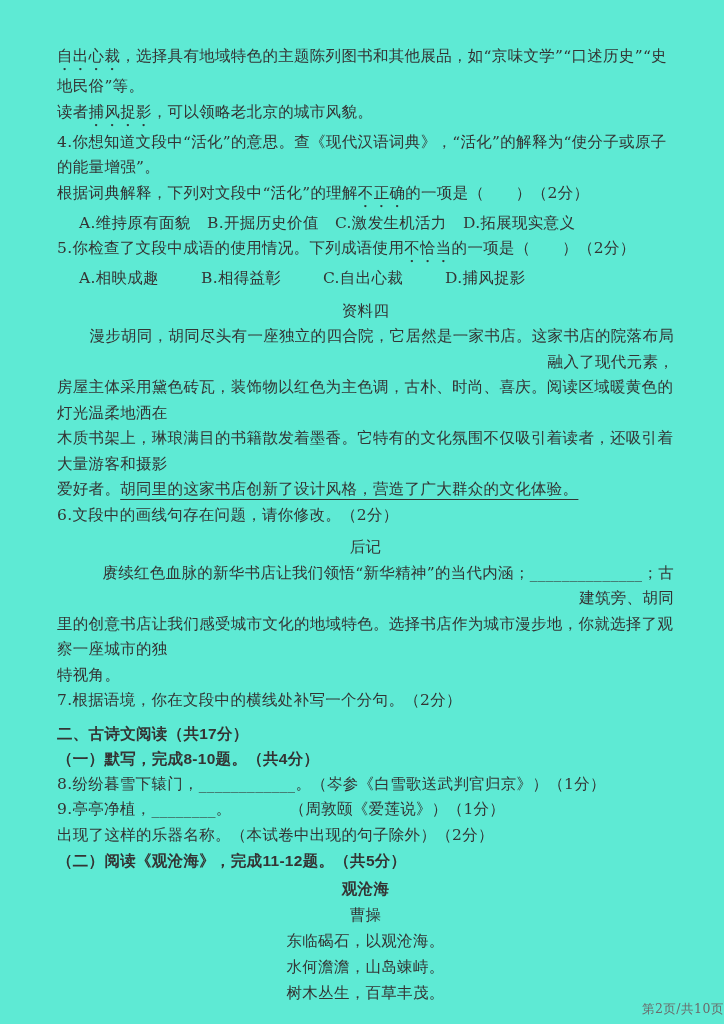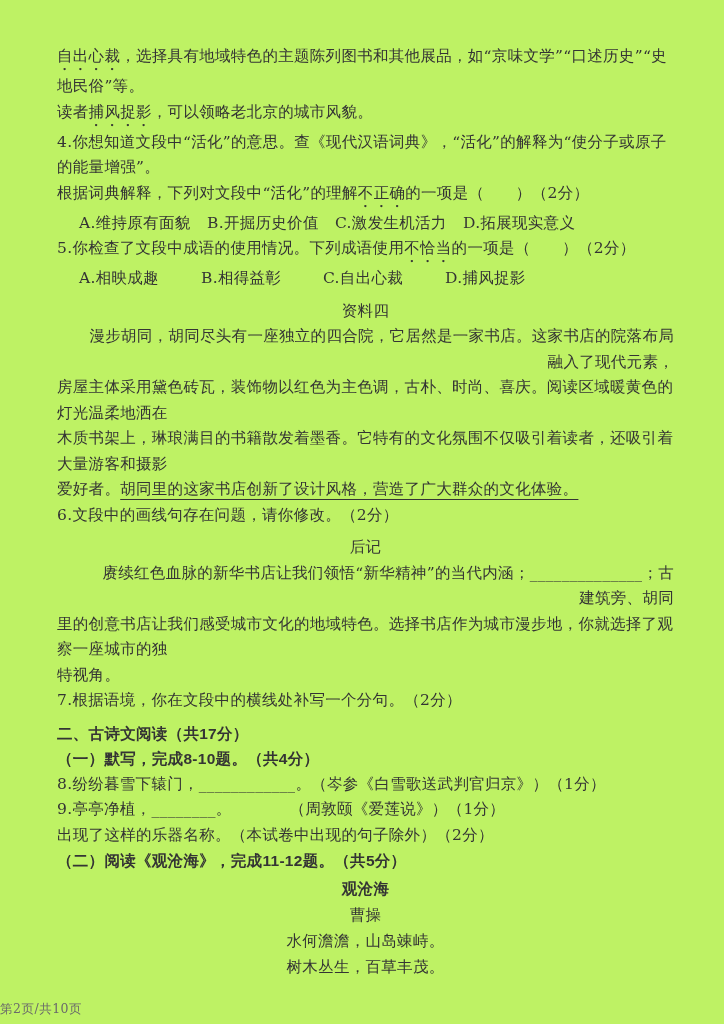--- a/index.html
+++ b/index.html
@@ -1,18 +1,18 @@
 <!DOCTYPE html>
 <html><head>
 <meta charset="utf-8">
 <style>
   html,body { margin:0; padding:0; background:#e8e8e8; }
   .page {
     position:relative; width:724px; height:1024px; margin:0 auto;
-    background:#bef264; overflow:hidden;
+    background:#5eead4; overflow:hidden;
     font-family:"DejaVu Serif","Liberation Serif",serif;
     color:#343434;
   }
   .content { position:absolute; top:44px; left:57px; right:50px; }
   .line { font-size:15.5px; line-height:25.5px; letter-spacing:0.3px; margin:0; }
   .indent2 { padding-left:32px;text-align:right; }
   .centered { text-align:center; }
   .bold-sans { font-family:"Liberation Sans","DejaVu Sans",sans-serif; font-weight:bold; font-size:15.5px; }
   .emph {
     -webkit-text-emphasis:filled dot #343434;
@@ -24,21 +24,21 @@
   .options { padding-left:22px; }
   .options span { display:inline-block; }
   .opt-q4 span { width:128px; }
   .opt-q5 span { width:122px; }
   .options span:last-child { width:auto; }
   .sect { margin-top:7px; }
   .note-gap { margin-left:58px; }
   .poem { text-align:center; margin-top:2px; }
   .poem .line { line-height:26px; }
   .footer {
-    position:absolute; left:0; right:0; bottom:6px; text-align:left;
+    position:absolute; left:0; right:0; bottom:6px; text-align:right;
     font-size:12.5px; color:#6a6a6a; letter-spacing:0.5px;
   }
 </style>
 </head>
 <body>
 
 <div class="page">
   <div class="content">
 
     <p class="line"><span class="emph">自出心裁</span><span>，选择具有地域特色的主题陈列图书和其他展品，如“京味文学”“口述历史”“史地民俗”等。</span></p>
@@ -75,20 +75,21 @@
 
     <p class="line"><span>8.纷纷暮雪下辕门，</span><span>____________</span><span>。（岑参《白雪歌送武判官归京》）（1分）</span></p>
     <p class="line"><span>9.亭亭净植，</span><span>________</span><span>。</span><span class="note-gap">（周敦颐《爱莲说》）（1分）</span></p>
     <p class="line">出现了这样的乐器名称。（本试卷中出现的句子除外）（2分）</p>
 
     <p class="line bold-sans">（二）阅读《观沧海》，完成11-12题。（共5分）</p>
 
     <div class="poem">
       <p class="line bold-sans centered">观沧海</p>
       <p class="line centered">曹操</p>
+      <p class="line">东临碣石，以观沧海。</p>
       <p class="line">水何澹澹，山岛竦峙。</p>
       <p class="line">树木丛生，百草丰茂。</p>
 
     </div>
 
   </div>
 
   <div class="footer">第2页/共10页</div>
 </div>
 

